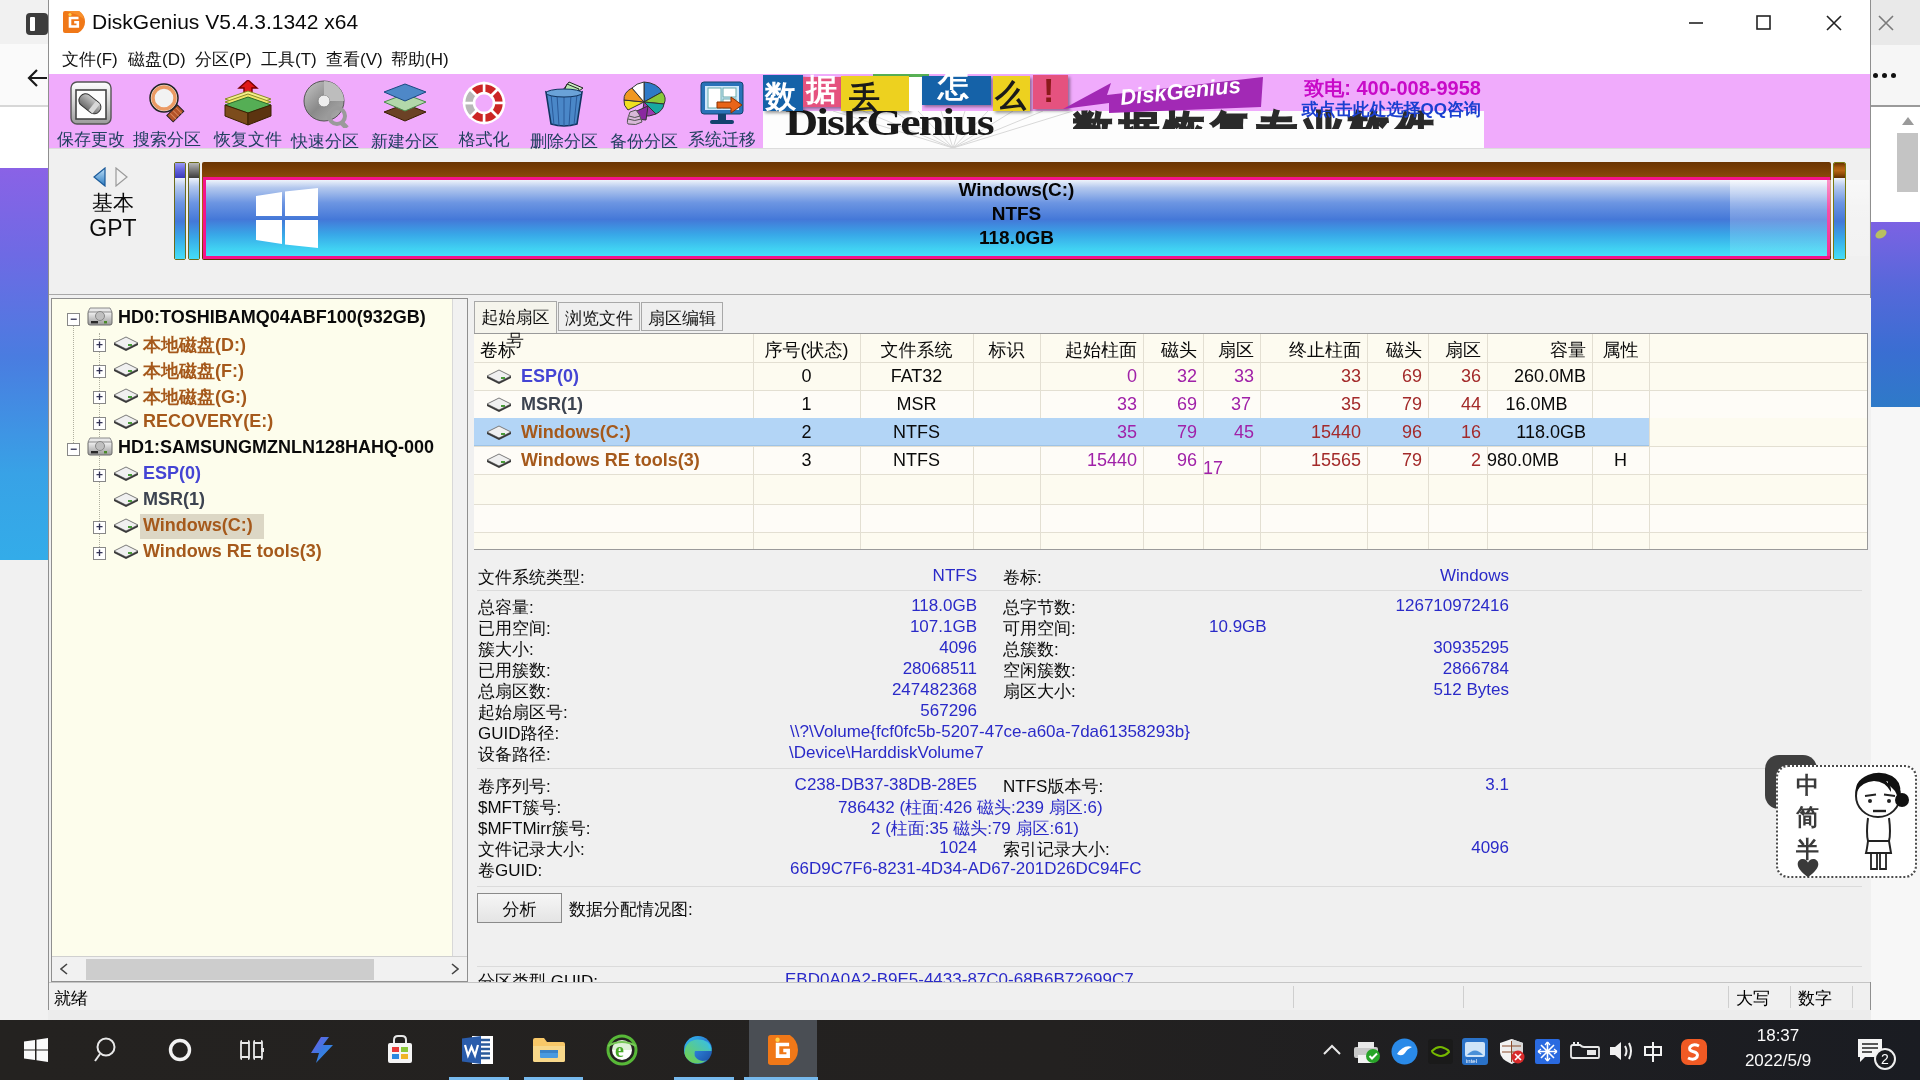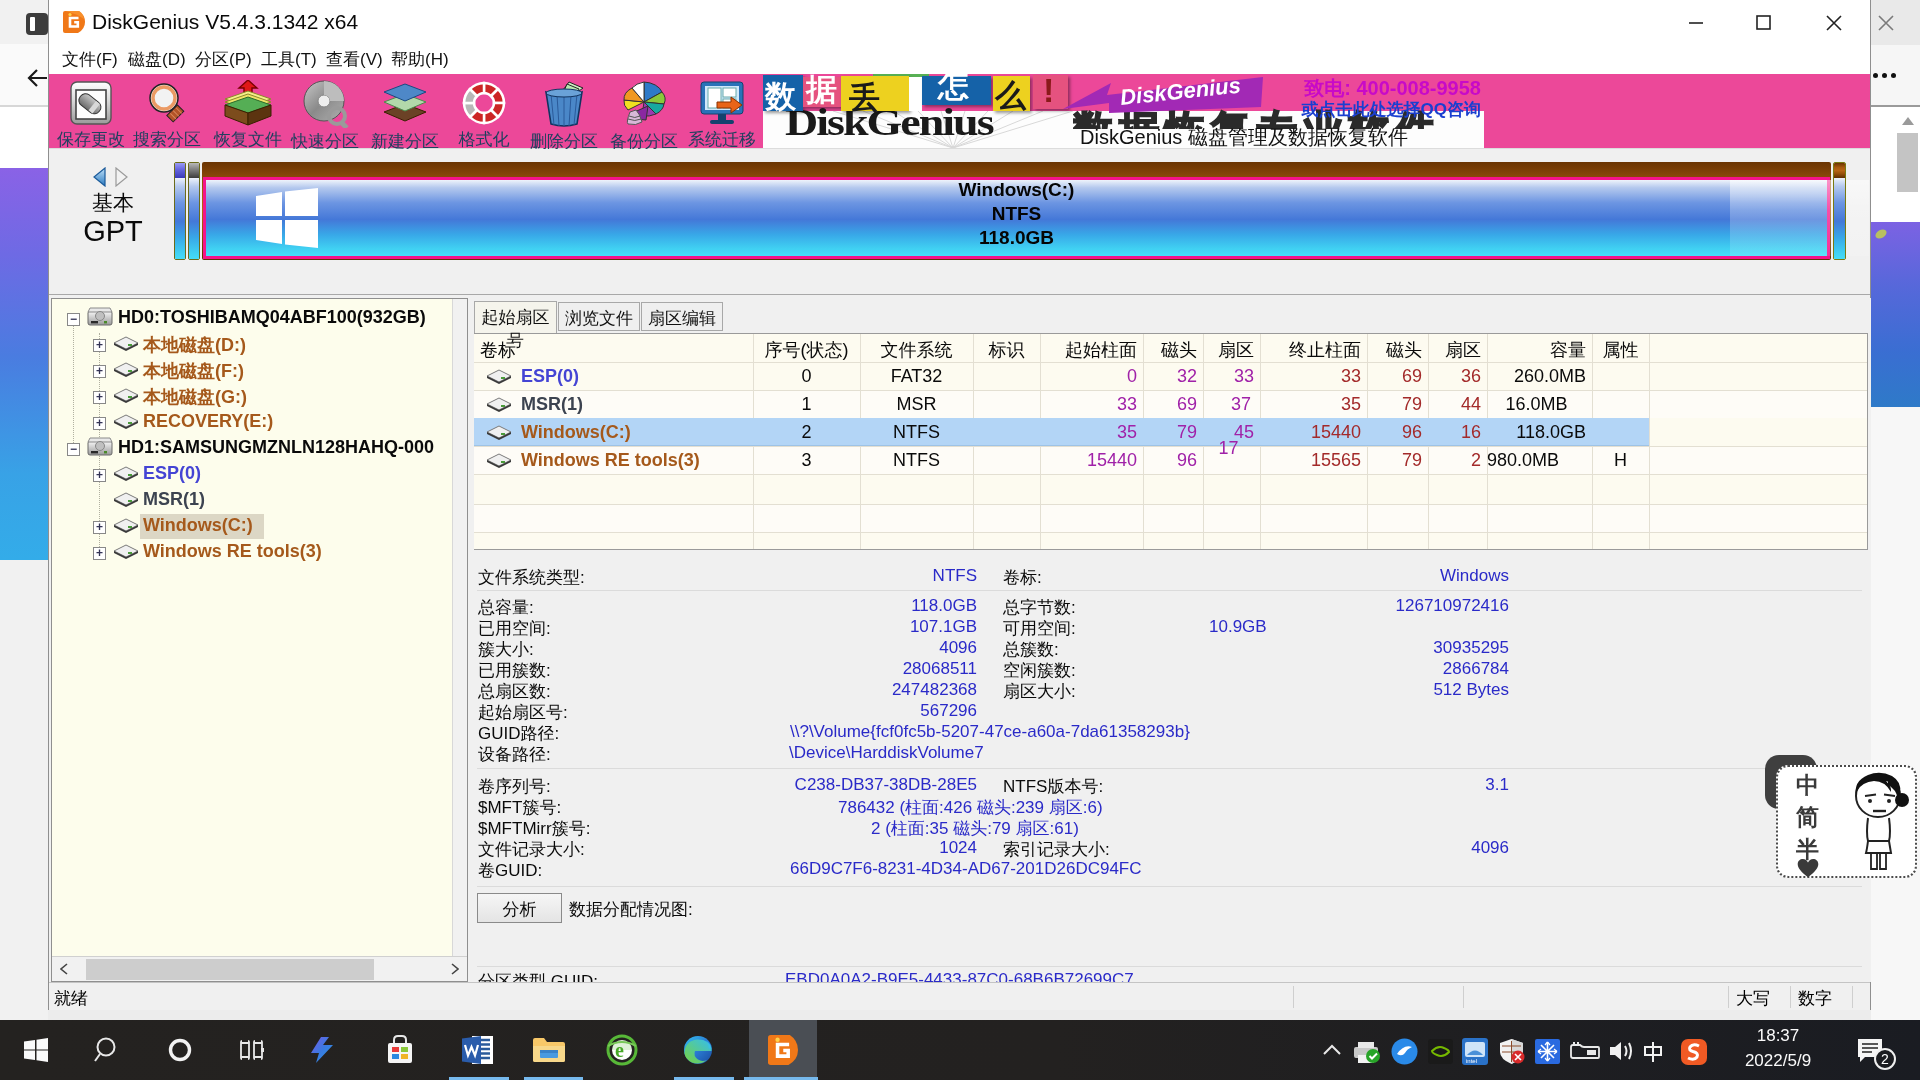--- a/index.html
+++ b/index.html
@@ -10,21 +10,21 @@
 .b{font-weight:bold}
 
 #bgL{position:absolute;left:0;top:0;width:48px;height:1020px;background:#f1f1f1}
 #bgR{position:absolute;left:1871px;top:0;width:49px;height:1020px;background:#f5f5f5}
 
 #win{position:absolute;left:48px;top:0;width:1823px;height:1010px;background:#f0f0f0;border:1px solid #8f8f8f;border-top:none}
 #title{position:absolute;left:0;top:0;width:100%;height:44px;background:#fff}
 #title .txt{position:absolute;left:43px;top:10px;font-size:21px;color:#0a0a0a}
 #menu{position:absolute;left:0;top:44px;width:100%;height:30px;background:#fff;font-size:17px;color:#111}
 #menu span{position:absolute;top:4px}
-#toolbar{position:absolute;left:0;top:74px;width:100%;height:75px;background:#ec4899;border-bottom:1px solid #dcdcdc}
+#toolbar{position:absolute;left:0;top:74px;width:100%;height:75px;background:#f0abfc;border-bottom:1px solid #dcdcdc}
 .tbi{position:absolute;top:6px;width:76px;text-align:center}
 .tbi svg{display:block;margin:0 auto}
 .tbi .lb{display:block;margin-top:2px;font-size:17px;color:#21405f;letter-spacing:0px;white-space:nowrap}
 
 #diskarea{position:absolute;left:0;top:149px;width:100%;height:146px;background:#f0f0f0;border-bottom:1px solid #a8a8a8}
 .capbrown{background:linear-gradient(180deg,#6a3402 0%,#a85a0e 30%,#b76414 50%,#9a520a 70%,#5e2f02 100%)}
 .capblue{background:linear-gradient(180deg,#9a9af5 0%,#6464dd 45%,#3a3ab8 100%)}
 .capgray{background:linear-gradient(180deg,#b8b8b8 0%,#7e7e7e 45%,#3c3c3c 100%)}
 .bluebody{background:linear-gradient(180deg,#eef3fb 0%,#b5c9ee 10%,#6c95e2 30%,#4478d8 52%,#38a8e8 72%,#40d0f2 90%,#45e0fa 100%)}
 
@@ -240,21 +240,20 @@
     <svg class="abs" style="left:60px;top:38px" width="260" height="37">
         <g stroke="#d8d8d8">
           <path d="M130 37 L10 0 M130 37 L40 0 M130 37 L70 0 M130 37 L95 0 M130 37 L118 0 M130 37 L142 0 M130 37 L165 0 M130 37 L190 0 M130 37 L220 0 M130 37 L250 0"></path>
         </g>
       </svg>
 
     <div class="abs" style="left:310px;top:30px;width:411px;height:26px;overflow:hidden;font-size:40px;font-weight:bold;color:#fff;-webkit-text-stroke:2px #2a2a2a;letter-spacing:6px;white-space:nowrap">数据恢复专业软件</div>
 
     <div class="abs" style="left:22px;top:28px;width:300px;font-family:'Liberation Serif',serif;font-weight:bold;font-size:46px;color:#1a1a1a;transform:scaleY(0.82);transform-origin:top left;letter-spacing:-2px">DiskGenius</div>
 
-    <div class="abs" style="left:290px;top:51px;width:382px;text-align:center;font-size:20px;color:#111;font-weight:500;white-space:nowrap">DiskGenius 磁盘管理及数据恢复软件</div>
 
     <div class="abs" style="left:110px;top:1px;width:56px;height:6px;background:#58b054"></div>
     <div class="abs" style="left:0;top:2px;width:40px;height:36px;background:#1562a8;box-shadow:2px 2px 3px rgba(0,0,0,.4)"></div>
     <div class="abs" style="left:2px;top:3px;font-size:31px;color:#fff;font-weight:bold">数</div>
     <div class="abs" style="left:40px;top:4px;width:38px;height:30px;background:#e5527f;box-shadow:2px 2px 3px rgba(0,0,0,.4)"></div>
     <div class="abs" style="left:43px;top:-4px;font-size:31px;color:#fff;font-weight:bold">据</div>
     <div class="abs" style="left:78px;top:3px;width:68px;height:35px;background:#edd11f;box-shadow:2px 2px 3px rgba(0,0,0,.4)"></div>
     <div class="abs" style="left:86px;top:4px;font-size:31px;color:#1a1a1a;font-weight:bold">丢</div>
     <div class="abs" style="left:146px;top:4px;width:13px;height:34px;background:#fff"></div>
     <div class="abs" style="left:159px;top:3px;width:69px;height:29px;background:#1562a8;box-shadow:2px 2px 3px rgba(0,0,0,.4)"></div>
@@ -278,21 +277,21 @@
       <path d="M12 1 L12 19 L1 10 Z" fill="url(#garw)" stroke="#1a5a9a" stroke-width="1.2"></path>
       <path d="M23 1 L23 19 L34 10 Z" fill="#f2f2f2" stroke="#9a9a9a" stroke-width="1.2"></path>
       <defs>
           <linearGradient id="garw" x1="0" y1="0" x2="0" y2="1">
             <stop offset="0" stop-color="#bfe0f8"></stop>
             <stop offset="1" stop-color="#2a7ac0"></stop>
           </linearGradient>
         </defs>
     </svg>
     <div class="abs" style="left:0px;top:40px;width:128px;text-align:center;font-size:21px;color:#0a0a0a">基本</div>
-    <div class="abs" style="left:0px;top:66px;width:128px;text-align:center;font-size:29px;color:#0a0a0a">GPT</div>
+    <div class="abs" style="left:0px;top:66px;width:128px;text-align:center;font-size:23px;color:#0a0a0a">GPT</div>
 
     <div class="abs" style="left:125px;top:13px;width:12px;height:98px;border:1px solid #6b6b1a;border-radius:2px;overflow:hidden">
       <div class="abs capblue" style="left:0;top:0;width:100%;height:15px"></div>
       <div class="abs bluebody" style="left:0;top:15px;width:100%;height:83px"></div>
     </div>
 
     <div class="abs" style="left:139px;top:13px;width:12px;height:98px;border:1px solid #6b6b1a;border-radius:2px;overflow:hidden">
       <div class="abs capgray" style="left:0;top:0;width:100%;height:15px"></div>
       <div class="abs bluebody" style="left:0;top:15px;width:100%;height:83px"></div>
     </div>
@@ -508,21 +507,21 @@
       <div class="cell" style="left:1013px;top:88px;width:99px;text-align:right">118.0GB</div>
 
       <svg class="abs" style="left:12px;top:118px" width="26" height="17">
           <use href="#part"></use>
         </svg>
       <div class="cell b" style="left:47px;top:116px;color:#a5591b">Windows RE tools(3)</div>
       <div class="cell" style="left:279px;top:116px;width:107px;text-align:center">3</div>
       <div class="cell" style="left:386px;top:116px;width:113px;text-align:center">NTFS</div>
       <div class="cell num1" style="left:566px;top:116px;width:97px;text-align:right">15440</div>
       <div class="cell num1" style="left:669px;top:116px;width:54px;text-align:right">96</div>
-      <div class="cell num1" style="left:729px;top:104px;width:51px;text-align:center">17</div>
+      <div class="cell num1" style="left:729px;top:124px;width:51px;text-align:left">17</div>
       <div class="cell num2" style="left:786px;top:116px;width:101px;text-align:right">15565</div>
       <div class="cell num2" style="left:893px;top:116px;width:55px;text-align:right">79</div>
       <div class="cell num2" style="left:954px;top:116px;width:53px;text-align:right">2</div>
       <div class="cell" style="left:1013px;top:116px;width:99px;">980.0MB</div>
       <div class="cell" style="left:1118px;top:116px;width:57px;text-align:center">H</div>
     </div>
 
     <div class="details">
       <div class="dl" style="left:4px;top:268px">文件系统类型:</div>
         <div class="dl dv" style="left:300px;top:268px;width:203px;text-align:right">NTFS</div>

